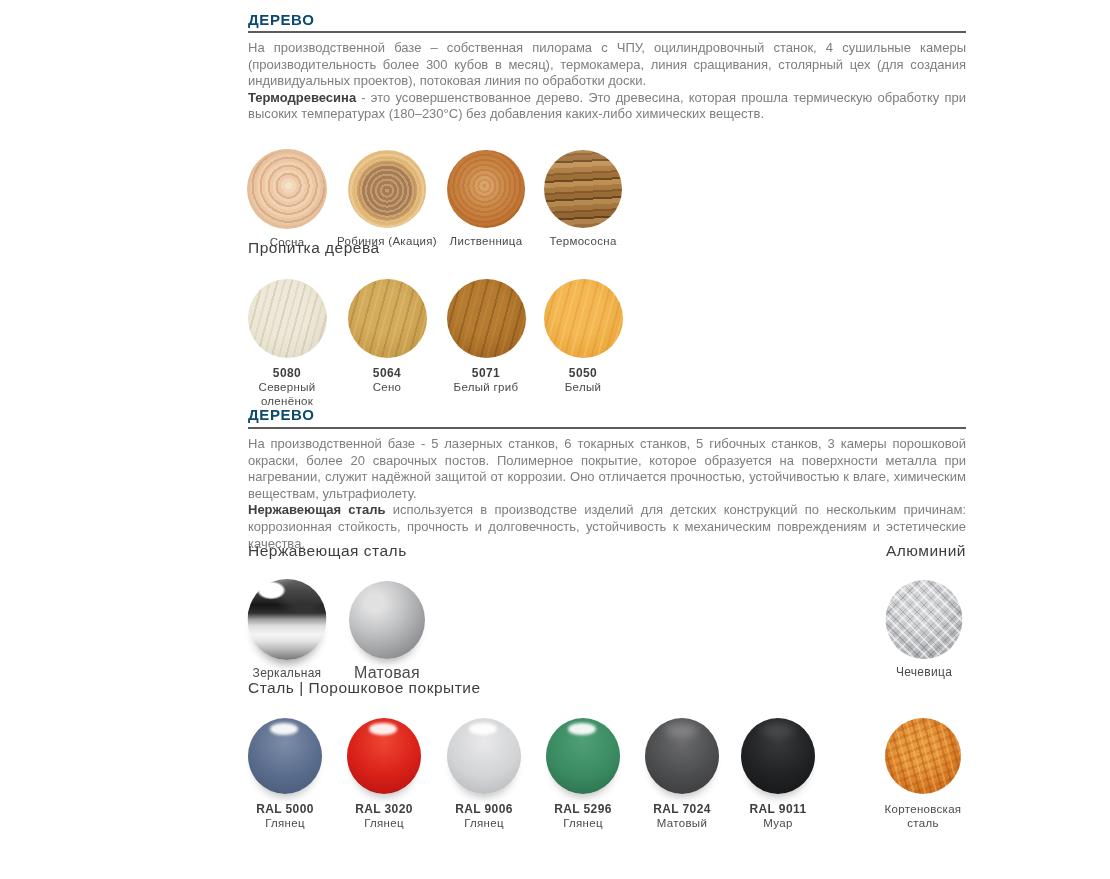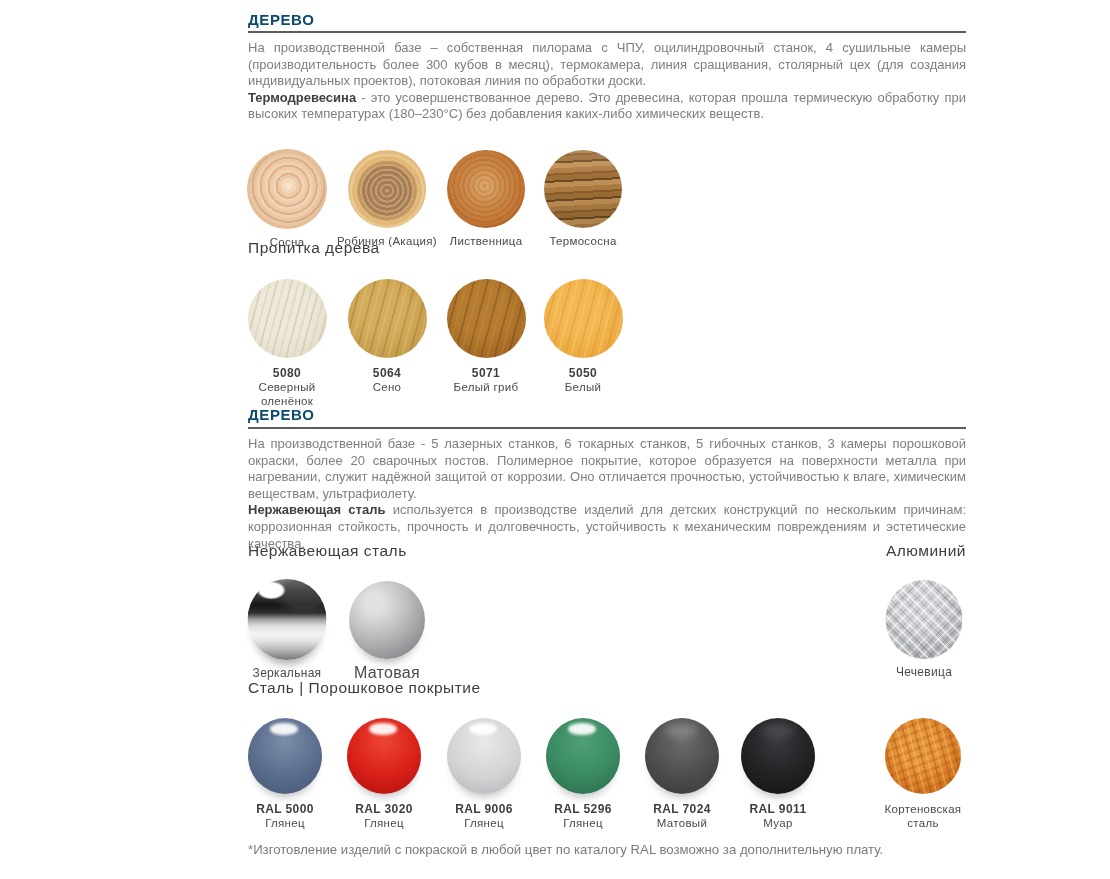--- a/index.html
+++ b/index.html
@@ -226,16 +226,15 @@
         <div class="circ ball muar ral-9011" style="--c: #1f2123;"></div>
         <div class="code">RAL 9011</div>
         <div class="finish">Муар</div>
       </div>
       <div class="col" style="left:675px;">
         <div class="circ corten" style="--c: #d97e28;"></div>
         <div class="finish lbl wrap" style="margin-top:8px;">Кортеновская сталь</div>
       </div>
     </div>
 
-    <div class="footnote" style="top:842px;">*Изготовление изделий с покраской в любой цвет по каталогу RAL возможно за дополнительную плату.</div>
 
   </div>
 </div>
 
 </body></html>

